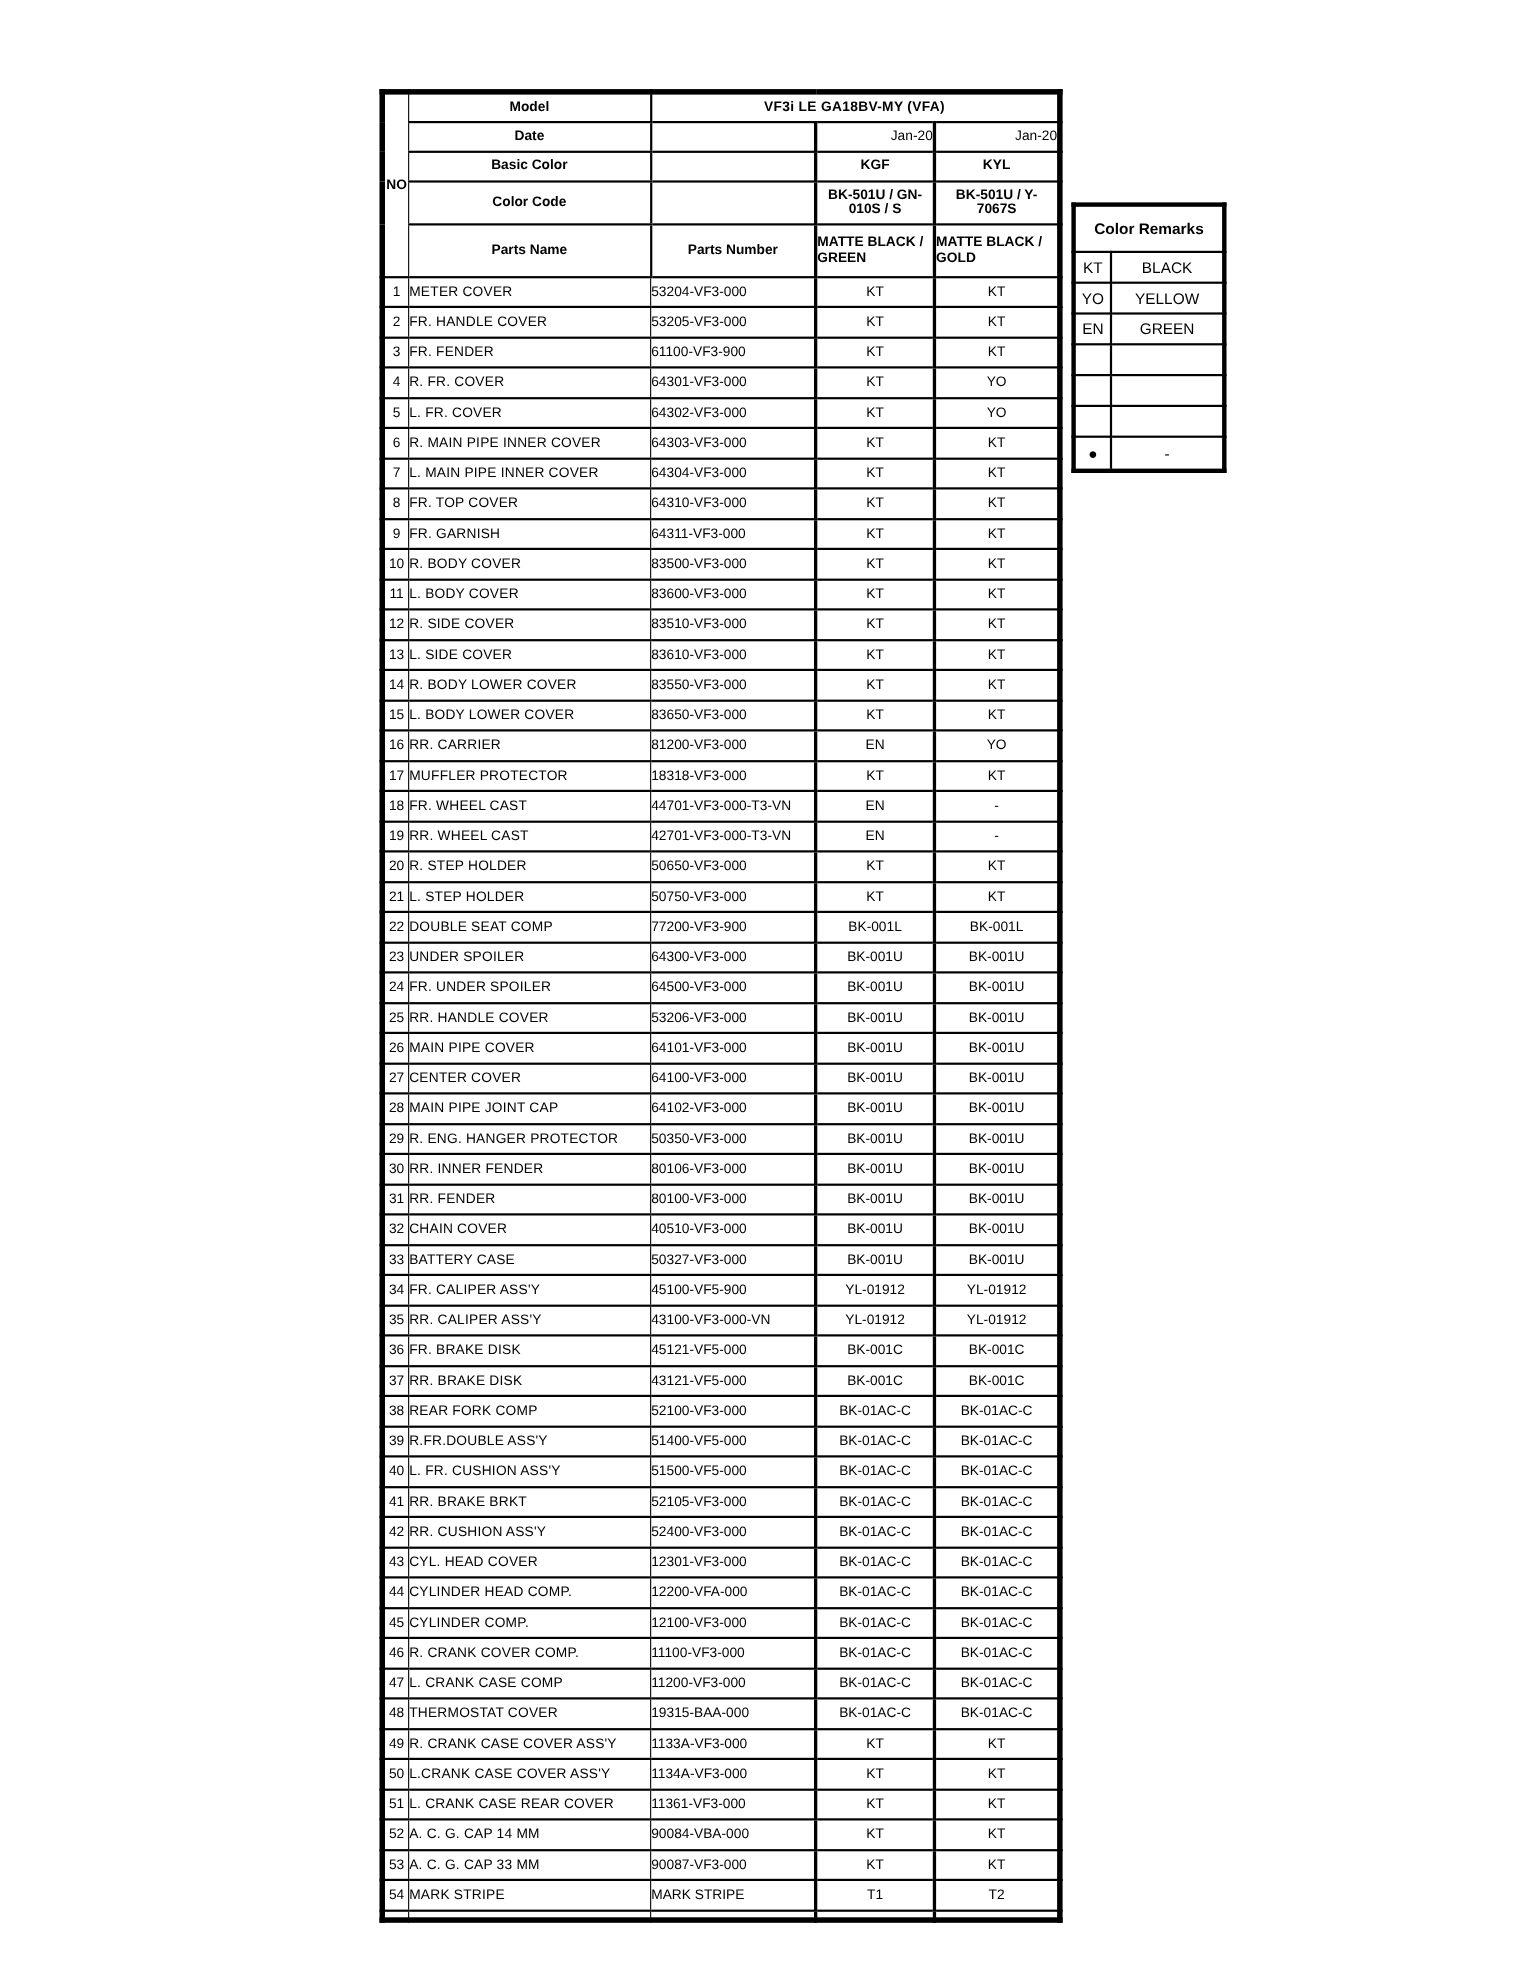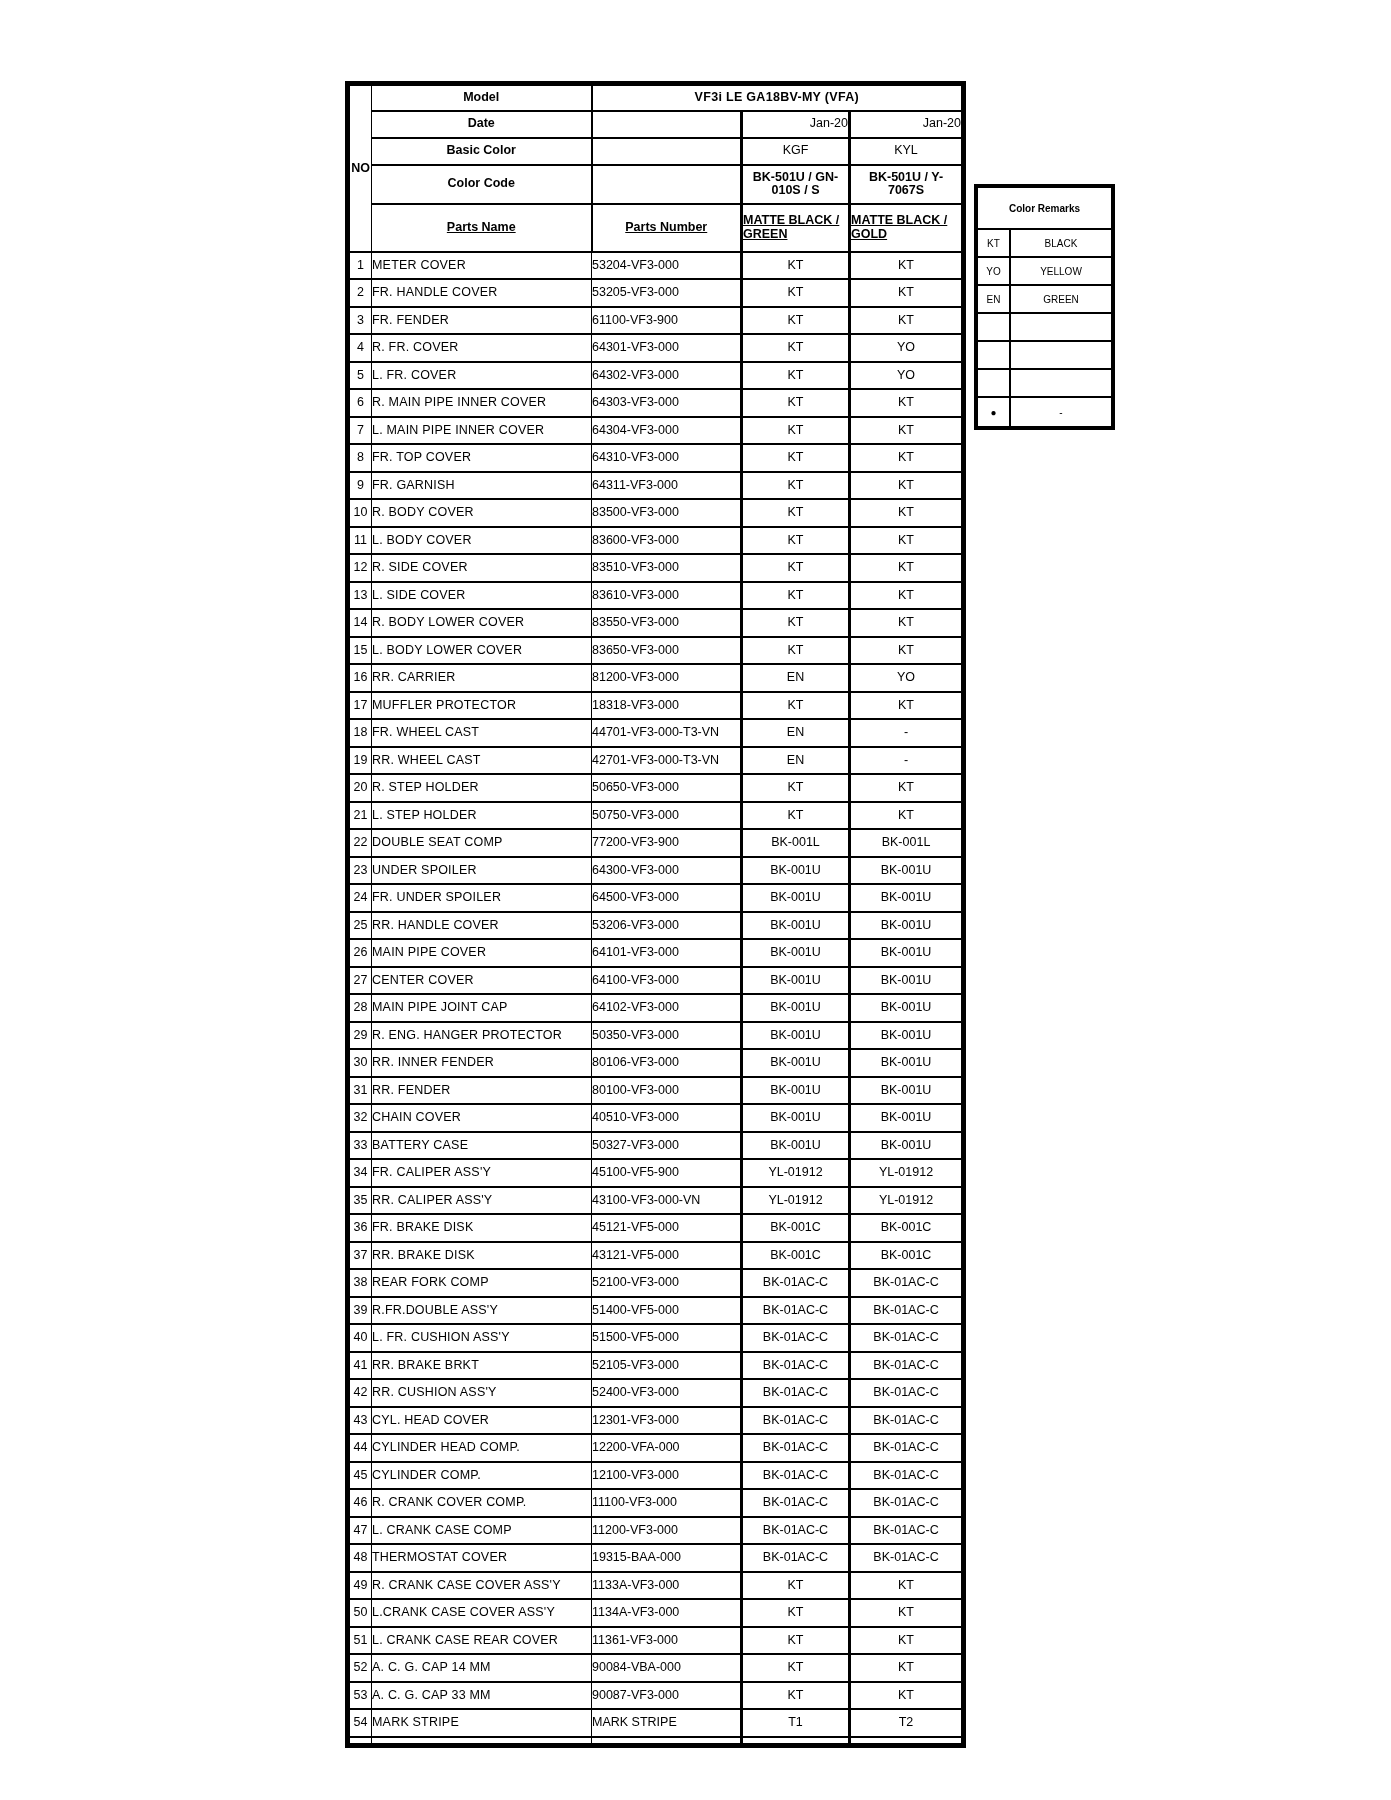--- a/index.html
+++ b/index.html
@@ -31,29 +31,29 @@
     overflow: hidden;
     padding: 0;
     background: #fff;
     vertical-align: middle;
   }
   table.main td.v3 { border-left-width: 3px; }
   table.main td.v2 { border-left-width: 2.5px; }
 
   tr.h-row   { height: 27px; }
   tr.h-code  { height: 39px; }
-  tr.h-cols  { height: 48px; text-decoration: underline; }
+  tr.h-cols  { height: 48px; }
   tbody.parts tr { height: 27.5px; }
   tr.spacer  { height: 9px; }
 
   .no-head  { text-align: center; font-weight: bold; font-size: 10.5px; }
   .lbl      { text-align: center; font-weight: bold; font-size: 14px; }
   .title    { text-align: center; font-weight: bold; font-size: 17px; letter-spacing: .3px; }
   .date     { text-align: right; font-size: 12px; }
-  .bold-c   { text-align: center; font-weight: normal; font-size: 12.5px; }
+  .bold-c   { text-align: center; font-weight: bold; font-size: 12.5px; }
   .code-c   { text-align: center; font-weight: bold; font-size: 12px; padding: 0 6px; }
   .finish   { font-weight: bold; font-size: 12.5px; padding: 0 6px; }
   .colhead  { text-align: center; font-weight: bold; font-size: 12.5px; }
 
   td.no   { text-align: center; font-size: 11.5px; }
   td.name { text-align: left; padding-left: 5px; letter-spacing: .2px; }
   td.num  { text-align: left; padding-left: 5px; }
   td.cg, td.cd { text-align: center; }
 
   
@@ -61,21 +61,21 @@
     position: absolute;
     left: 974px;
     top: 184px;
     width: 137px;
     border-collapse: collapse;
     table-layout: fixed;
     border: 4px solid #000;
   }
   table.legend td {
     border: 2.5px solid #000;
-    font-size: 10px;
+    font-size: 14px;
     text-align: center;
     padding: 0;
     background: #fff;
     vertical-align: middle;
     overflow: hidden;
   }
   table.legend tr.l-title td { height: 40px; font-weight: bold; }
   table.legend tr.l-row td   { height: 26px; }
   table.legend tr.l-dot td   { height: 28px; }
   .dot { font-size: 13px; }

